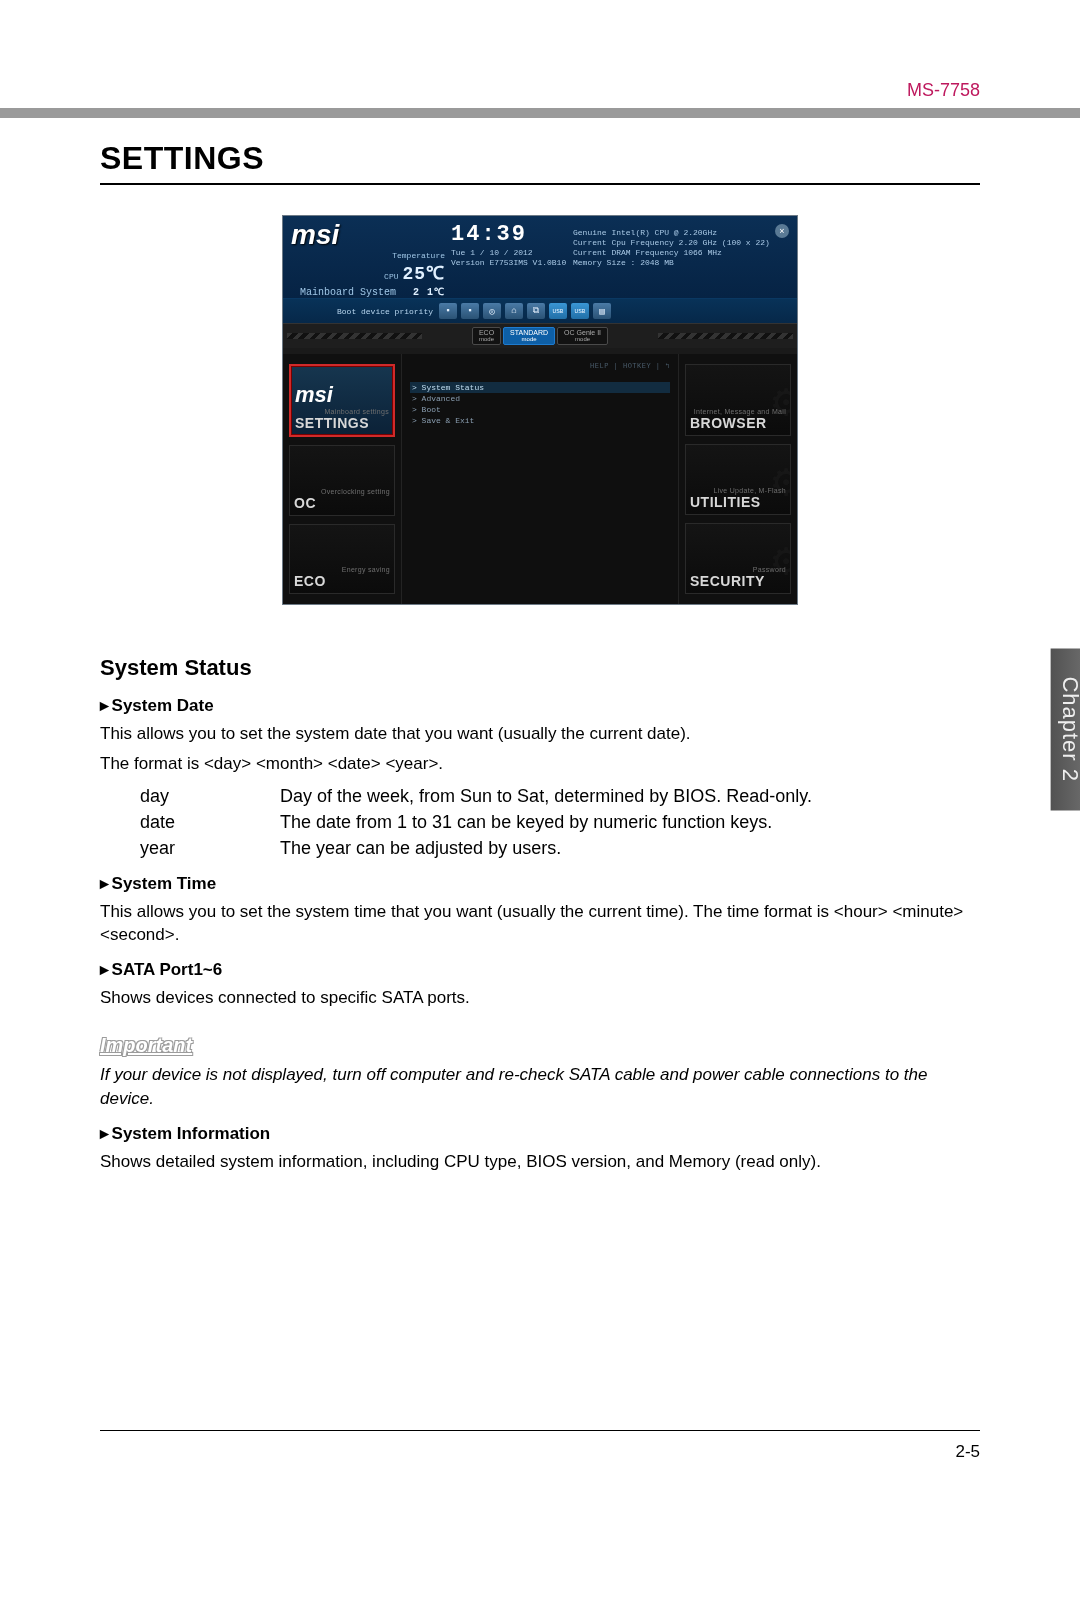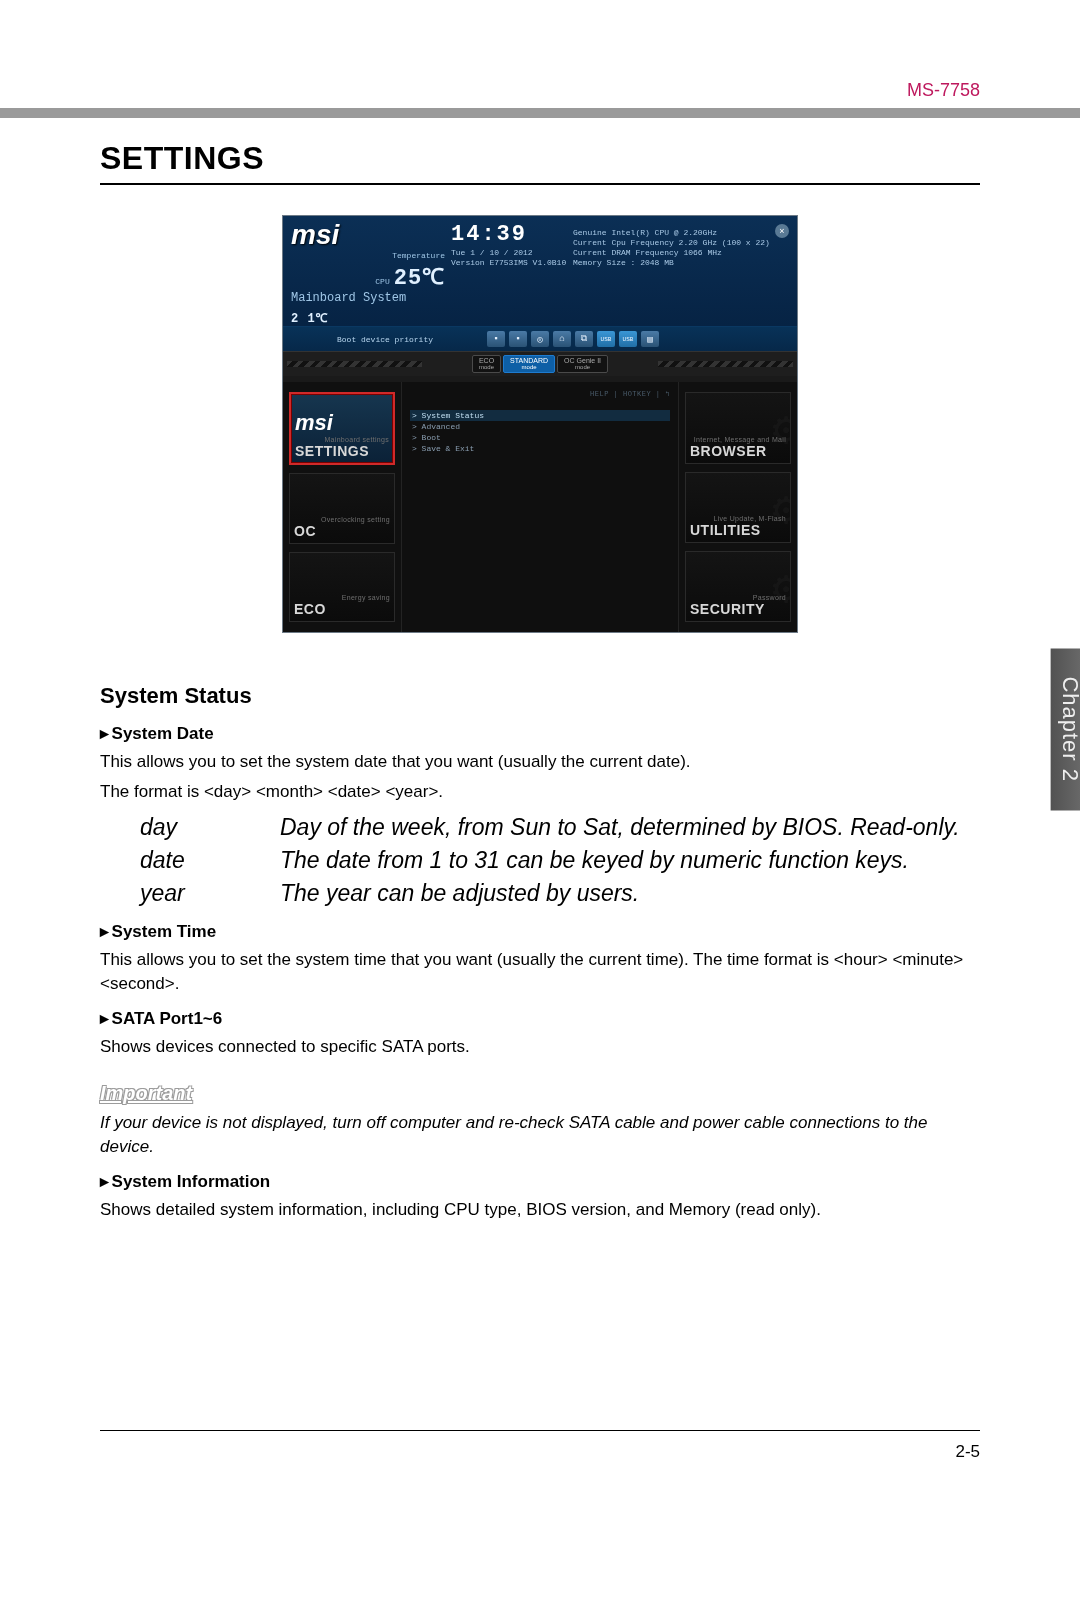--- a/index.html
+++ b/index.html
@@ -56,22 +56,22 @@
     font-size: 28px; color: #fff;
     text-shadow: 1px 1px 2px #000;
     line-height: 0.9;
   }
   .temp-box {
     font-size: 8px; text-align: right; margin-top: 4px;
     color: #9fc6e6;
   }
   .temp-cpu { display: flex; justify-content: flex-end; align-items: baseline; gap: 4px; }
   .temp-val { font-family: "Courier New", monospace; font-weight: bold; color: #e0f0ff; letter-spacing: 1px; }
-  .temp-big { font-size: 22px; }
-  .temp-mb { display: flex; justify-content: flex-end; align-items: baseline; gap: 4px; font-size: 12px; flex-direction: column; }
+  .temp-big { font-size: 18px; }
+  .temp-mb { display: flex; justify-content: flex-end; align-items: baseline; gap: 17px; font-size: 10px; }
   .bios-info {
     flex: 1; padding-left: 6px;
     display: flex; flex-direction: column;
     font-size: 8px;
   }
   .clock {
     font-family: "Courier New", monospace;
     font-weight: bold; font-size: 22px; color: #fff;
     letter-spacing: 2px;
   }
@@ -87,21 +87,20 @@
     background: #5a7a95; color: #fff; font-size: 9px;
     display: flex; align-items: center; justify-content: center;
     font-family: Arial, sans-serif;
   }
   .boot-row {
     background: linear-gradient(#083258, #062849);
     display: flex; align-items: center;
     padding: 4px 8px;
     font-size: 8px;
     border-top: 1px solid #0a3862;
-    gap: 48px;
   }
   .boot-label { color: #b7d5ee; flex: 0 0 148px; text-align: right; padding-right: 6px; }
   .boot-icons { display: flex; gap: 4px; flex: 1; }
   .boot-icon {
     width: 18px; height: 16px;
     background: linear-gradient(#4a7aa6,#2a5275);
     border-radius: 2px;
     display: flex; align-items: center; justify-content: center;
     font-size: 9px; color: #e8f3ff;
   }
@@ -215,21 +214,21 @@
     letter-spacing: 1px;
   }
   .section-title {
     font-size: 22px; font-weight: bold;
     margin: 36px 0 14px 0;
   }
   .field-head { font-weight: bold; margin-top: 12px; font-size: 17px;}
   .field-head .tri { margin-right: 3px; }
   p.body { font-size: 17px; line-height: 1.4; margin-top: 6px; }
   .def-table { margin: 8px 0 0 40px; }
-  .def-row { display: flex; font-size: 23px; margin: 2px 0; line-height: 1.35; font-style: italic; }
+  .def-row { display: flex; font-size: 18px; margin: 2px 0; line-height: 1.35; }
   .def-term { width: 140px; flex-shrink: 0; }
   .important-head {
     font-style: italic; font-weight: bold;
     font-size: 20px;
     text-decoration: underline;
     text-shadow: 1px 1px 0 #9c9c9c, -1px -1px 0 #9c9c9c, 1px -1px 0 #9c9c9c, -1px 1px 0 #9c9c9c;
     color: #fff;
     margin-top: 24px;
   }
   .important-body { font-style: italic; font-size: 17px; line-height: 1.4; margin-top: 6px;}

